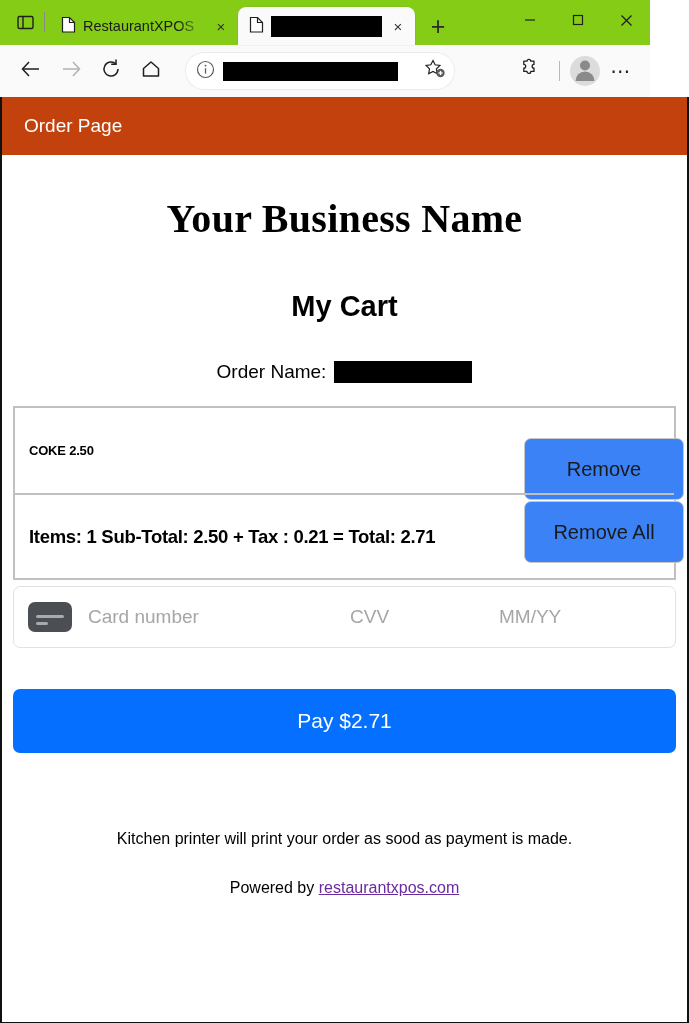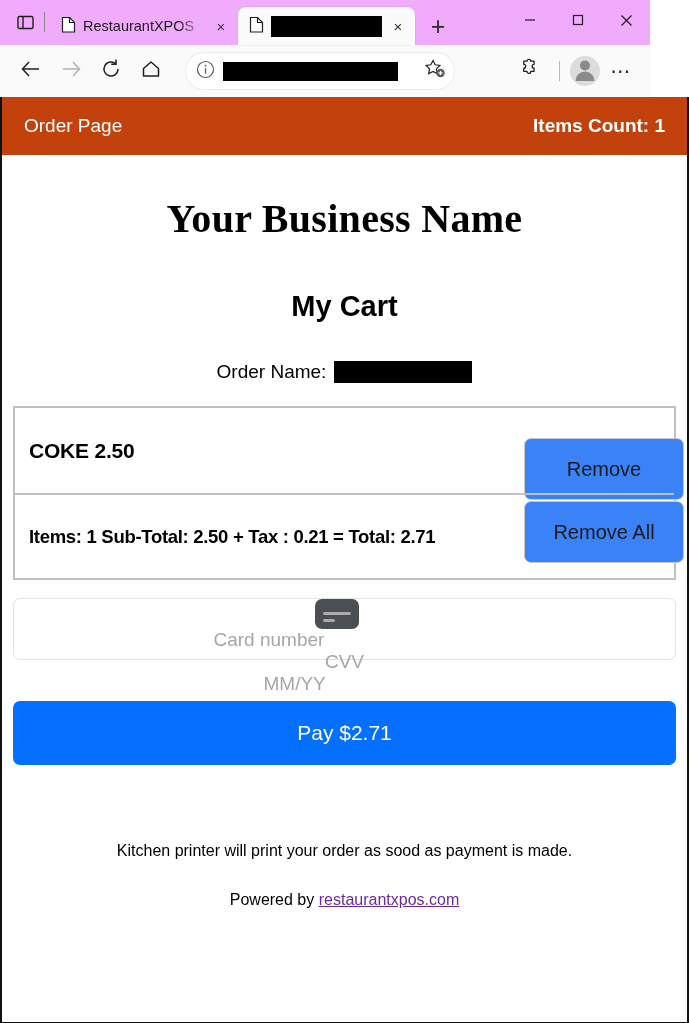--- a/index.html
+++ b/index.html
@@ -8,21 +8,21 @@
     width: 689px;
     height: 1023px;
     overflow: hidden;
     font-family: "Liberation Sans", sans-serif;
     background: #ffffff;
   }
 
   
   .browser-chrome {
     width: 650px;
-    background: #f0abfc;
+    background: #84cc16;
   }
 
   .tab-strip {
     height: 45px;
     display: flex;
     align-items: flex-end;
     padding-left: 8px;
     position: relative;
   }
 
@@ -248,21 +248,21 @@
   .cart-row {
     position: relative;
     min-height: 85px;
     display: flex;
     align-items: center;
     padding: 0 14px;
   }
   .cart-row + .cart-row { border-top: 2px solid #c0c0c0; }
 
   .cart-item-label {
-    font-size: 21px;
+    font-size: 13px;
     font-weight: bold;
     color: #000;
     letter-spacing: -0.2px;
     text-align: right;
   }
   .cart-total-label {
     font-size: 18.5px;
     font-weight: bold;
     color: #000;
     letter-spacing: -0.3px;
@@ -315,29 +315,28 @@
     left: 0;
     top: 0;
     width: 689px;
     height: 58px;
     overflow: visible;
     pointer-events: none;
   }
 
   
   .card-form {
-    margin-top: 18px;
+    margin-top: 6px;
     height: 62px;
     border: 1px solid #e2e2e2;
     border-radius: 7px;
     display: flex;
     align-items: center;
     padding: 0 14px;
     background: #ffffff;
-    flex-direction: column;
   }
   .card-icon {
     width: 44px;
     height: 30px;
     border-radius: 7px;
     background: #4b4f54;
     flex: 0 0 auto;
     position: relative;
     margin-right: 16px;
   }
@@ -535,24 +534,20 @@
       </div>
       <div class="dots">⋯</div>
     </div>
   </div>
 </div>
 
 <div class="viewport">
 
   <div class="site-header">
     <div class="site-header-title">Order Page</div>
-    <div class="site-header-count">
-      <span>Items Count:</span>
-      <span class="count-num">1</span>
-    </div>
   </div>
 
   <div class="page-body">
 
     <div class="business-name">Your Business Name</div>
 
     <div class="cart-title">My Cart</div>
 
     <div class="order-name-row">
       <span>Order Name:</span>

